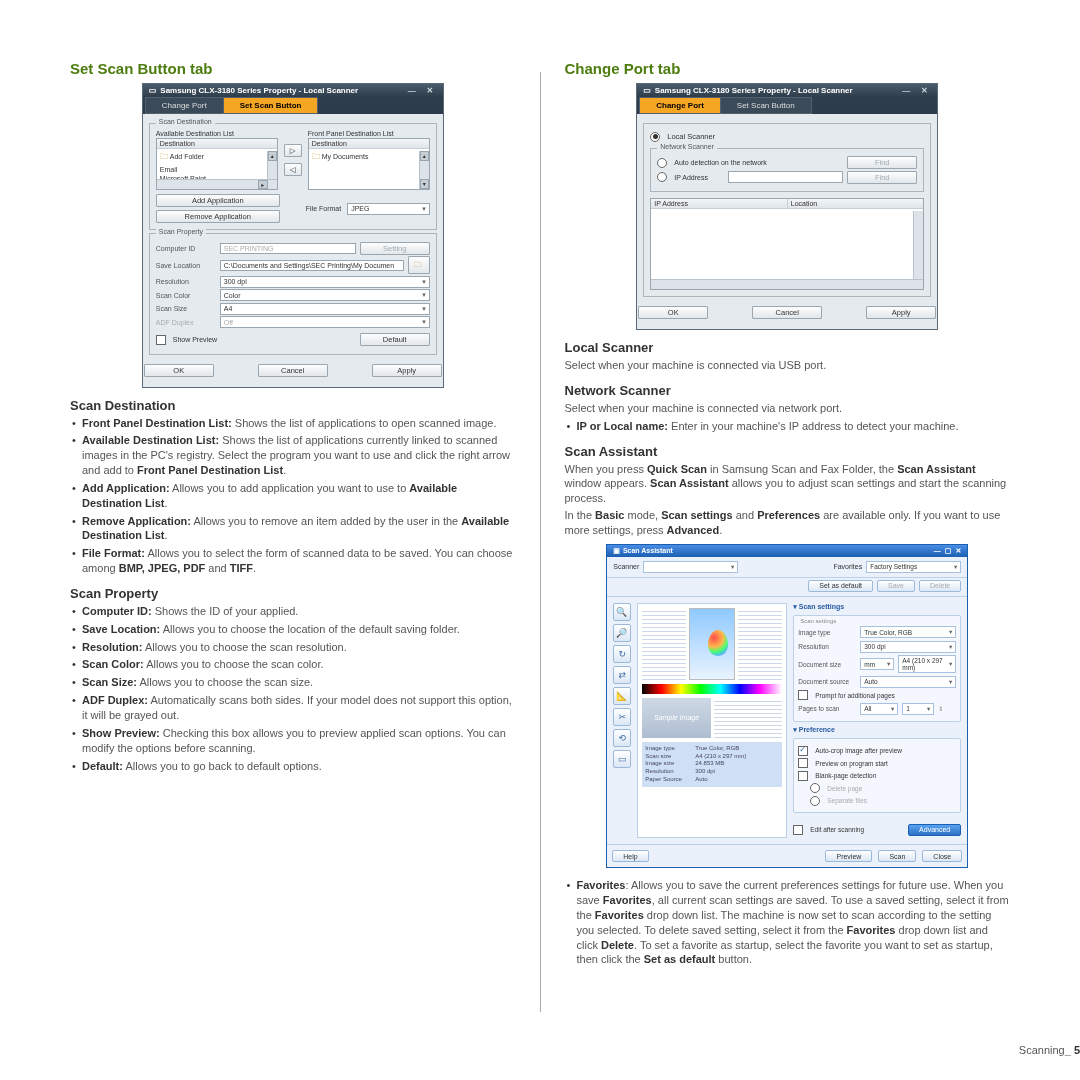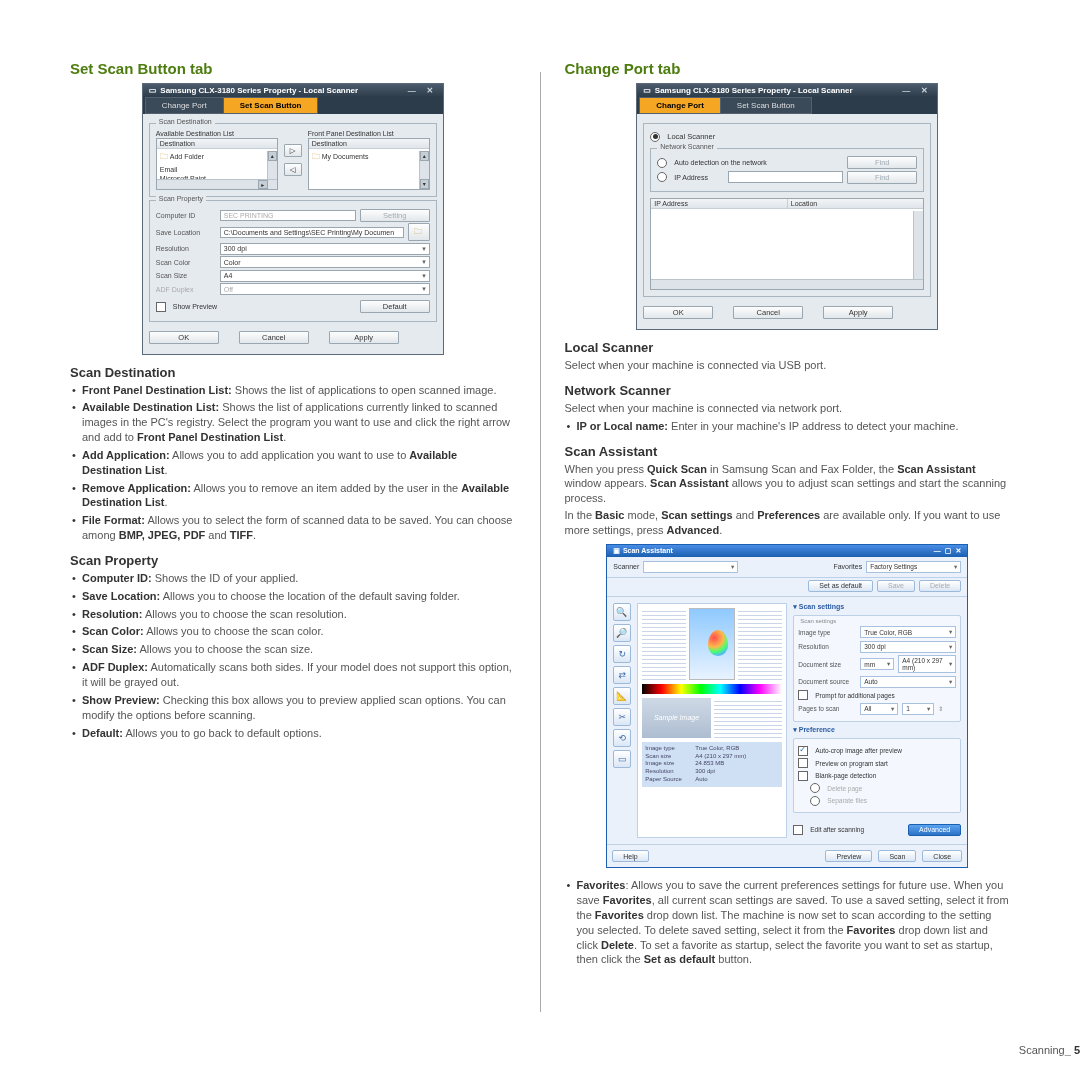--- a/index.html
+++ b/index.html
@@ -34,21 +34,21 @@
 .dropdown{border:1px solid #9aa7b1;background:#fff;padding:1px 3px;font-size:7px;display:flex;align-items:center}
 .dropdown::after{content:"▾";margin-left:auto;color:#666;font-size:7px}
 .textfield{border:1px solid #9aa7b1;background:#fff;padding:1px 3px;font-size:7px}
 .row{display:flex;align-items:center;gap:4px;margin:1.5px 0}
 .row .lbl{width:60px;font-size:7px;color:#555}
 .radio{display:inline-block;width:8px;height:8px;border:1px solid #666;border-radius:50%;background:#fff;margin-right:3px;position:relative;vertical-align:middle}
 .radio.checked::after{content:"";position:absolute;inset:1.5px;background:#333;border-radius:50%}
 .checkbox{display:inline-block;width:8px;height:8px;border:1px solid #666;background:#fff;margin-right:3px;position:relative;vertical-align:middle}
 .checkbox.checked::after{content:"✓";position:absolute;top:-2px;left:0;font-size:8px;color:#1a6ab0}
 .folder-icon::before{content:"🗀";font-size:8px;margin-right:2px;color:#caa23f}
-.dlg-buttons{display:flex;gap:20px;padding:6px 0 4px 0}
+.dlg-buttons{display:flex;justify-content:center;gap:44px;padding:6px 0 4px 0}
 
 
 .sa-win{border:1px solid #1b5fb0;background:#fff;font-family:Tahoma,Arial,sans-serif;font-size:7px;color:#333;margin:6px auto 10px auto}
 .sa-title{background:linear-gradient(#4a8de6,#1b5fb0);color:#fff;padding:2px 6px;display:flex;align-items:center;font-weight:bold}
 .sa-title .spacer{flex:1}
 .sa-body{background:#eaf1fb;padding:6px;display:flex;gap:6px}
 .sa-toolbar{display:flex;flex-direction:column;gap:3px}
 .sa-toolbar .tb{width:16px;height:16px;border:1px solid #9cb9da;background:linear-gradient(#fff,#dbe7f5);border-radius:2px;display:flex;align-items:center;justify-content:center;font-size:9px;color:#3a6aa8;cursor:pointer}
 .sa-preview{flex:1;background:#fff;border:1px solid #bcd0e8;padding:4px;display:flex;flex-direction:column;gap:4px}
 .sa-right{width:168px;display:flex;flex-direction:column;gap:4px}
@@ -114,20 +114,33 @@
             <div class="listbox" style="height:50px;position:relative">
               <div class="listhdr">Destination</div>
               <div style="padding:1px 3px"><span class="folder-icon"></span><span>My Documents</span></div>
               <div style="position:absolute;right:0;top:12px;bottom:0;width:9px;background:#dde3e8;border-left:1px solid #b9c3cb">
                       <div style="position:absolute;top:0;left:0;right:0;height:8px;background:#c6cfd6;border:1px solid #9aa7b1;font-size:6px;text-align:center">▴</div>
                       <div style="position:absolute;bottom:0;left:0;right:0;height:8px;background:#c6cfd6;border:1px solid #9aa7b1;font-size:6px;text-align:center">▾</div>
                     </div>
             </div>
           </div>
         </div>
+        <div style="display:flex;gap:6px;margin-top:4px;align-items:center">
+          <div style="flex:1;display:flex;flex-direction:column;gap:3px">
+            <span class="btn" style="width:100%;box-sizing:border-box">Add Application</span>
+            <span class="btn" style="width:100%;box-sizing:border-box">Remove Application</span>
+          </div>
+          <div style="width:14px"></div>
+          <div style="flex:1;display:flex;align-items:center;gap:6px">
+            <span style="font-size:7px">File Format</span>
+            <div class="dropdown" style="flex:1">
+                    <span>JPEG</span>
+                  </div>
+          </div>
+        </div>
       </div>
 
       <div class="group">
         <span class="group-title">Scan Property</span>
         <div class="row">
                 <span class="lbl">Computer ID</span>
                 <div class="textfield" style="flex:1;color:#aaa">SEC PRINTING</div>
                 <span class="btn faded">Setting</span>
               </div>
         <div class="row">

